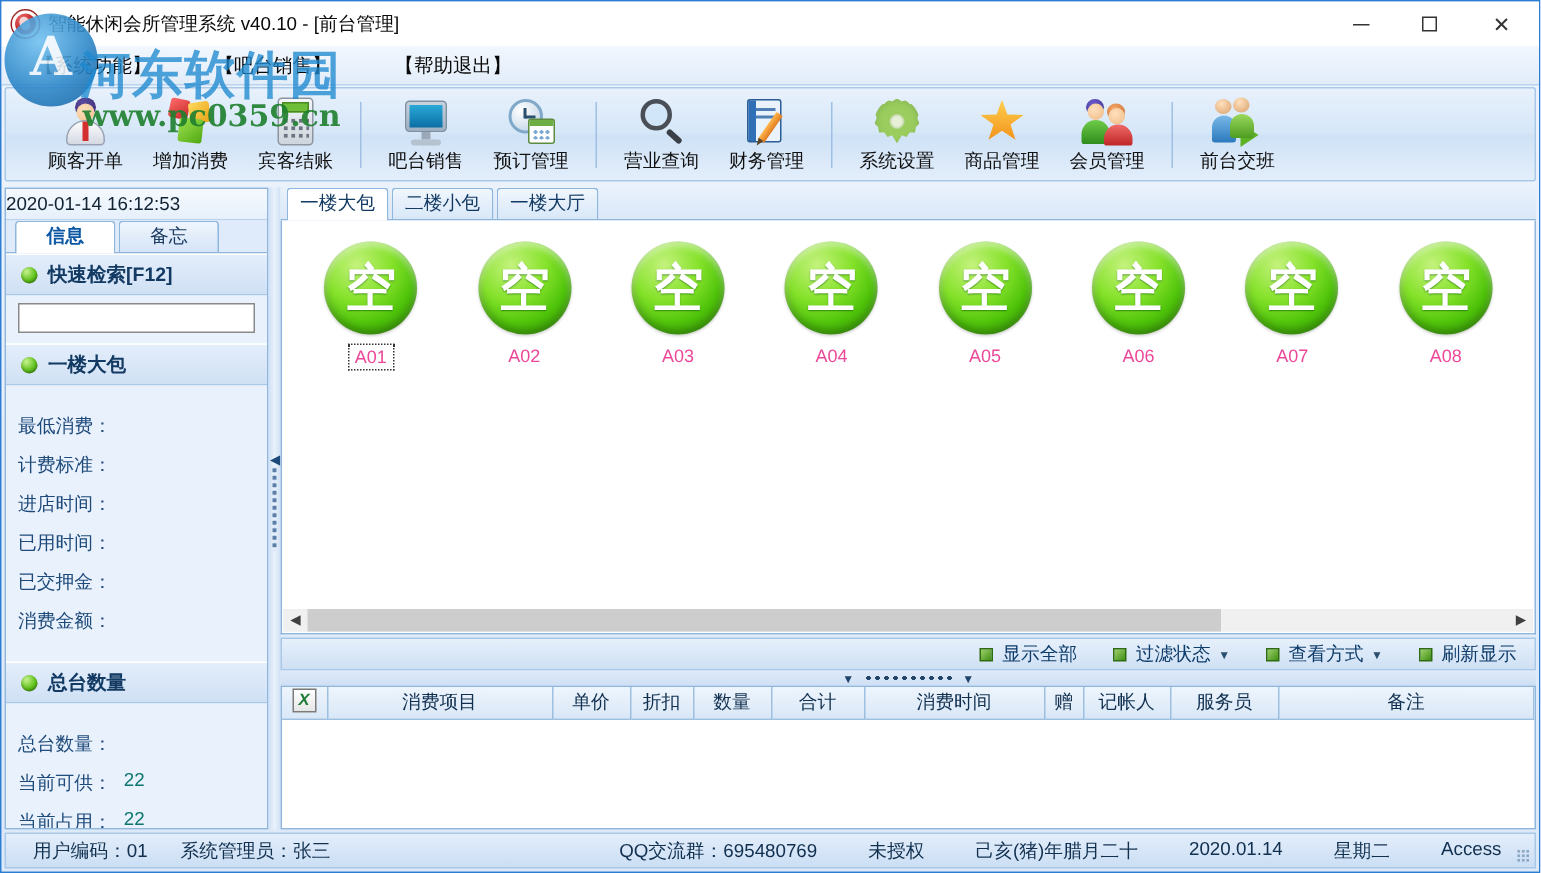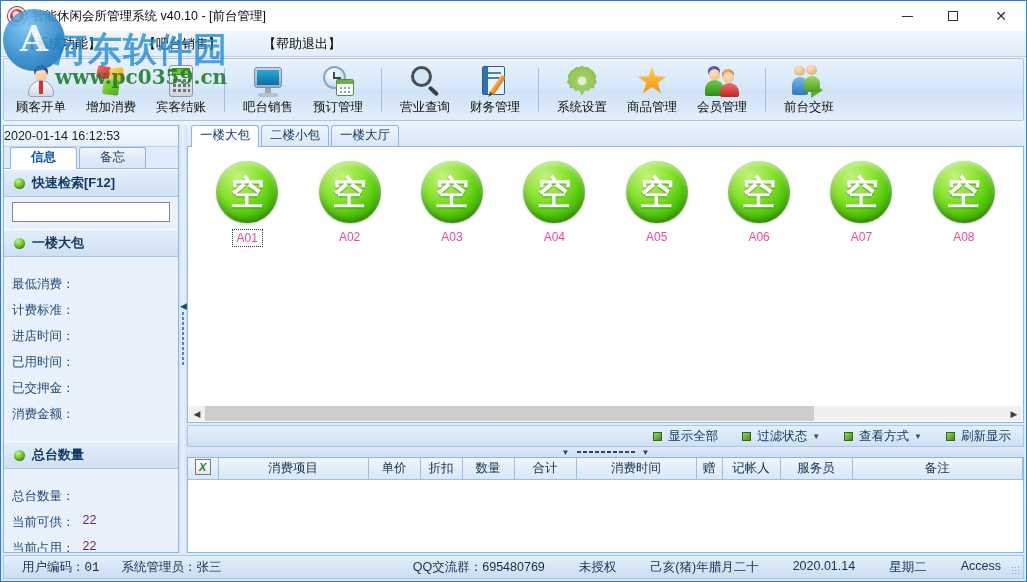--- a/index.html
+++ b/index.html
@@ -68,21 +68,21 @@
   }
 
   
   .toolbar {
     position: absolute; left: 2px; top: 57px; right: 2px; height: 63px;
     background: linear-gradient(to bottom, #e8f1fc 0%, #d6e7f8 48%, #cfe2f6 52%, #e3eefb 100%);
     border: 1px solid #a9c8e8;
     border-radius: 2px;
     box-sizing: border-box;
     display: flex; align-items: center;
-    padding: 0 2px;
+    padding: 0 18px;
     overflow: hidden;
   }
   .tb-btn {
     width: 70px; height: 58px;
     display: flex; flex-direction: column; align-items: center; justify-content: flex-start;
     padding-top: 3px;
     box-sizing: border-box;
   }
   .tb-ico { width: 34px; height: 34px; position: relative; }
   .tb-label { font-size: 12.5px; color: #111; margin-top: 1px; white-space: nowrap; }
@@ -220,21 +220,21 @@
   }
   .lp-body { background: #e8f1fc; padding: 6px 8px; }
   .search-wrap { background:#e8f1fc; padding: 5px 8px 7px 8px; }
   .search-input {
     width: 100%; height: 20px; box-sizing: border-box;
     border: 1px solid #8a8a8a; background: #fff; font-size: 12px;
     padding: 0 4px; outline: none;
   }
   .kv { display:flex; align-items:center; font-size:12.5px; color:#1e4a7a; height: 26px; }
   .kv .k { white-space: nowrap; }
-  .kv .v { margin-left: 8px; color:#701a75;margin-top:48px; }
+  .kv .v { margin-left: 8px; color:#0f766e;margin-top:48px; }
   .lp-pad { height: 8px; }
 
   
   .vsplit {
     position: absolute; left: 178px; top: 124px; width: 8px; bottom: 28px;
     background: linear-gradient(to right,#cfe0f4,#e9f2fc,#cfe0f4);
   }
   .vsplit .grip { position:absolute; left:2px; top:50%; margin-top:-28px; width:4px; height:56px;
     background-image: radial-gradient(#5b7fa6 45%, transparent 46%); background-size: 4px 5px;}
   .vsplit .arrow { position:absolute; left:1px; top:50%; margin-top:-38px; font-size:9px; color:#1b4a7a;}
@@ -321,21 +321,21 @@
 
   
   .statusbar {
     position: absolute; left: 2px; right: 2px; bottom: 2px; height: 24px;
     background: linear-gradient(to bottom,#e3eefb,#cbdef4);
     border: 1px solid #a9c8e8; box-sizing: border-box;
     display: flex; align-items: center;
     font-size: 12.5px; color: #11304f;
   }
   .sb-left { display: flex; align-items: center; padding-left: 18px; }
-  .sb-left span { margin-right: 22px; white-space: nowrap; font-family: Liberation Mono, monospace; }
+  .sb-left span { margin-right: 22px; white-space: nowrap; }
   .sb-right { margin-left: auto; display: flex; align-items: flex-start; padding-right: 22px; }
   .sb-right span { margin-left: 34px; white-space: nowrap; }
   .sb-grip { position:absolute; right:3px; bottom:3px; width:9px; height:9px;
     background-image: radial-gradient(#8aa7c4 45%, transparent 46%); background-size:3px 3px;}
 
   
   .watermark {
     position: absolute; left: 0; top: 4px; width: 320px; height: 78px;
     pointer-events: none; z-index: 50;
   }

